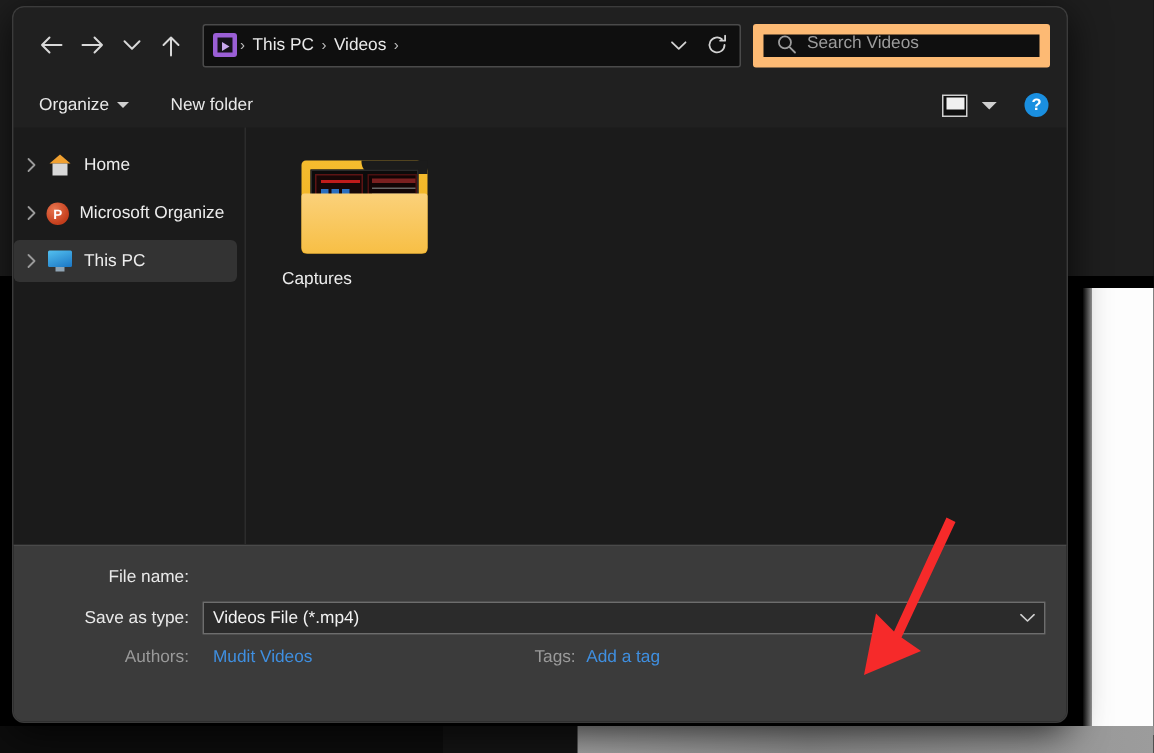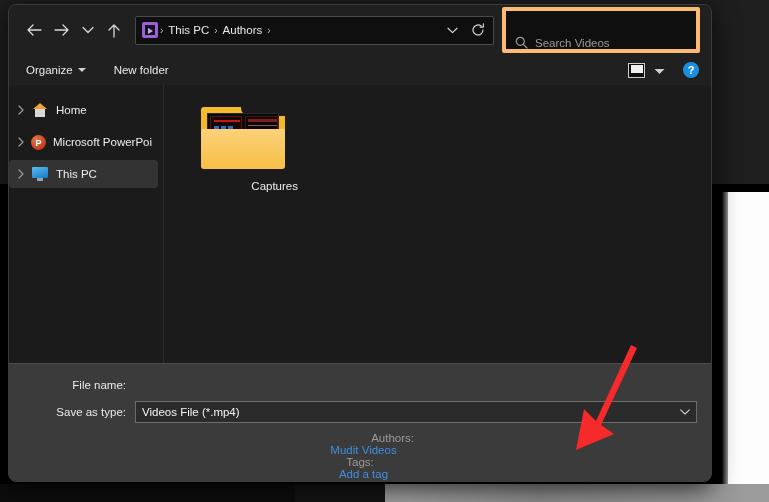--- a/index.html
+++ b/index.html
@@ -118,23 +118,23 @@
   }
   .crumb-sep {
     font-size: 10px; color: #bdbdbd; padding: 0 2px; user-select: none;
   }
   .addr-spacer { flex: 1 1 auto; }
   .addr-chev, .addr-refresh {
     width: 26px; height: 26px; display: flex; align-items: center;
     justify-content: center; color: #d2d2d2; cursor: pointer; flex: 0 0 auto;
   }
   .searchbox {
-    width: 198px; height: 46px; margin-left: 8px;
-    border: 4px solid #fdba74; background: #0f0f0f;
-    display: flex; align-items: flex-end; border-radius: 2px; flex: 0 0 auto;
+    width: 198px; height: 29px; margin-left: 8px;
+    border: 7px solid #fdba74; background: #0f0f0f;
+    display: flex; align-items: flex-start; border-radius: 2px; flex: 0 0 auto;
   }
   .search-ico { margin: 0 7px 0 9px; color: #9c9c9c; display: flex; }
   .search-ph { font-size: 11.5px; color: #9c9c9c; }
 
   
   .cmdbar {
     height: 30px; background: #202020;
     display: flex; align-items: center; padding: 0 12px;
   }
   .cmd-item {
@@ -215,21 +215,21 @@
     content:""; position:absolute; left:1px; top:1px; width:16px; height:11px;
     background: linear-gradient(160deg,#53c0f0,#1b76c4); border-radius:1px;
   }
   .ico-pc::after {
     content:""; position:absolute; left:6px; top:12px; width:6px; height:3px;
     background:#8fa4b4;
   }
 
   .filelist { flex: 1 1 auto; background: #1b1b1b; padding: 18px 0 0 0; position: relative; }
   .folder-grid { display: flex; padding-left: 24px; gap: 54px; }
-  .folder-cell { width: 110px; text-align: right; cursor: pointer; }
+  .folder-cell { width: 110px; text-align: left; cursor: pointer; }
   .folder-ico {
     width: 88px; height: 70px; margin: 0 auto; position: relative;
   }
   .f-back {
     position: absolute; left: 2px; top: 4px; width: 84px; height: 62px;
     background: linear-gradient(#f5bc2e,#efae1f);
     border-radius: 3px 7px 3px 3px;
   }
   .f-tabcut {
     position: absolute; left: 42px; top: 4px; width: 44px; height: 9px;
@@ -269,21 +269,21 @@
   }
   .combo.focused { border: 1px solid #ffffff; }
   .combo-val {
     font-size: 11.5px; color: #f3f3f3; padding-left: 6px;
     flex: 1 1 auto; overflow: hidden; white-space: nowrap;
   }
   .combo-arrow {
     width: 22px; display: flex; align-items: center; justify-content: center;
     color: #cfcfcf; flex: 0 0 auto;
   }
-  .meta-row { display: flex; align-items: center; margin-top: 9px; flex-direction: column; }
+  .meta-row { display: flex; align-items: center; margin-top: 9px; }
   .meta-label {
     font-size: 11.5px; color: #9a9a9a; text-align: right; flex: 0 0 auto;
   }
   .meta-value {
     font-size: 11.5px; color: #3f8fe0; margin-left: 7px; cursor: pointer;
   }
   .meta-sep-left { width: 126px; padding-right: 9px; }
   .meta-gap { width: 148px; }
 
   
@@ -336,21 +336,21 @@
       <svg width="14" height="15" viewBox="0 0 14 15">
           <path d="M7 14 V2 M2 7 L7 2 L12 7" stroke="#d8d8d8" stroke-width="1.3" fill="none" stroke-linecap="round" stroke-linejoin="round"></path>
         </svg>
     </div>
 
     <div class="addressbar">
       <div class="addr-icon"></div>
       <span class="crumb-sep">›</span>
       <span class="crumb">This PC</span>
       <span class="crumb-sep">›</span>
-      <span class="crumb">Authors</span>
+      <span class="crumb">Videos</span>
       <span class="crumb-sep">›</span>
       <div class="addr-spacer"></div>
       <div class="addr-chev">
         <svg width="11" height="7" viewBox="0 0 11 7">
             <path d="M1 1.2 L5.5 5.6 L10 1.2" stroke="#d2d2d2" stroke-width="1.2" fill="none" stroke-linecap="round" stroke-linejoin="round"></path>
           </svg>
       </div>
       <div class="addr-refresh">
         <svg width="14" height="14" viewBox="0 0 14 14">
             <path d="M12 7 A5 5 0 1 1 10.3 3.2" stroke="#d2d2d2" stroke-width="1.2" fill="none" stroke-linecap="round"></path>
@@ -400,21 +400,21 @@
         <div class="tree-ico ico-home"></div>
         <div class="tree-label">Home</div>
       </div>
       <div class="tree-item">
         <div class="tree-chev">
           <svg width="6" height="10" viewBox="0 0 6 10">
               <path d="M1 1 L5 5 L1 9" stroke="#9a9a9a" stroke-width="1.2" fill="none" stroke-linecap="round" stroke-linejoin="round"></path>
             </svg>
         </div>
         <div class="tree-ico ico-ppt"></div>
-        <div class="tree-label">Microsoft PowerPoi</div>
+        <div class="tree-label">Microsoft Organize</div>
       </div>
       <div class="tree-item selected">
         <div class="tree-chev">
           <svg width="6" height="10" viewBox="0 0 6 10">
               <path d="M1 1 L5 5 L1 9" stroke="#9a9a9a" stroke-width="1.2" fill="none" stroke-linecap="round" stroke-linejoin="round"></path>
             </svg>
         </div>
         <div class="tree-ico ico-pc"></div>
         <div class="tree-label">This PC</div>
       </div>

